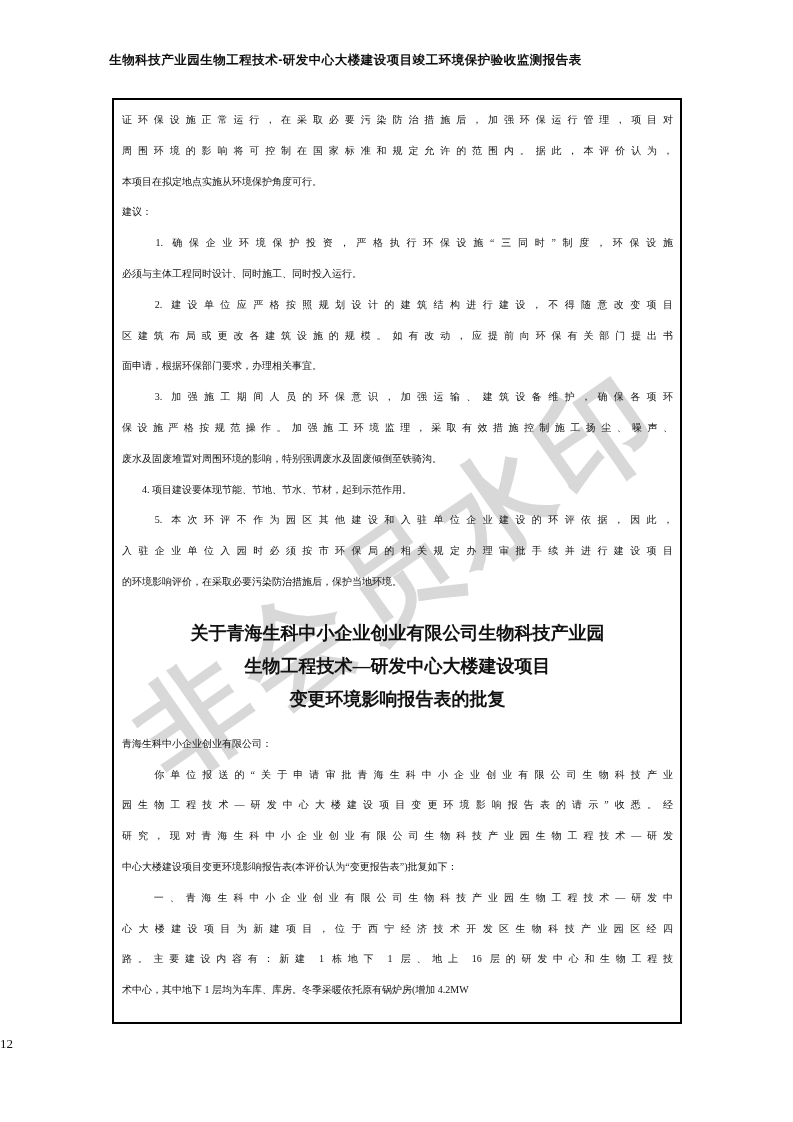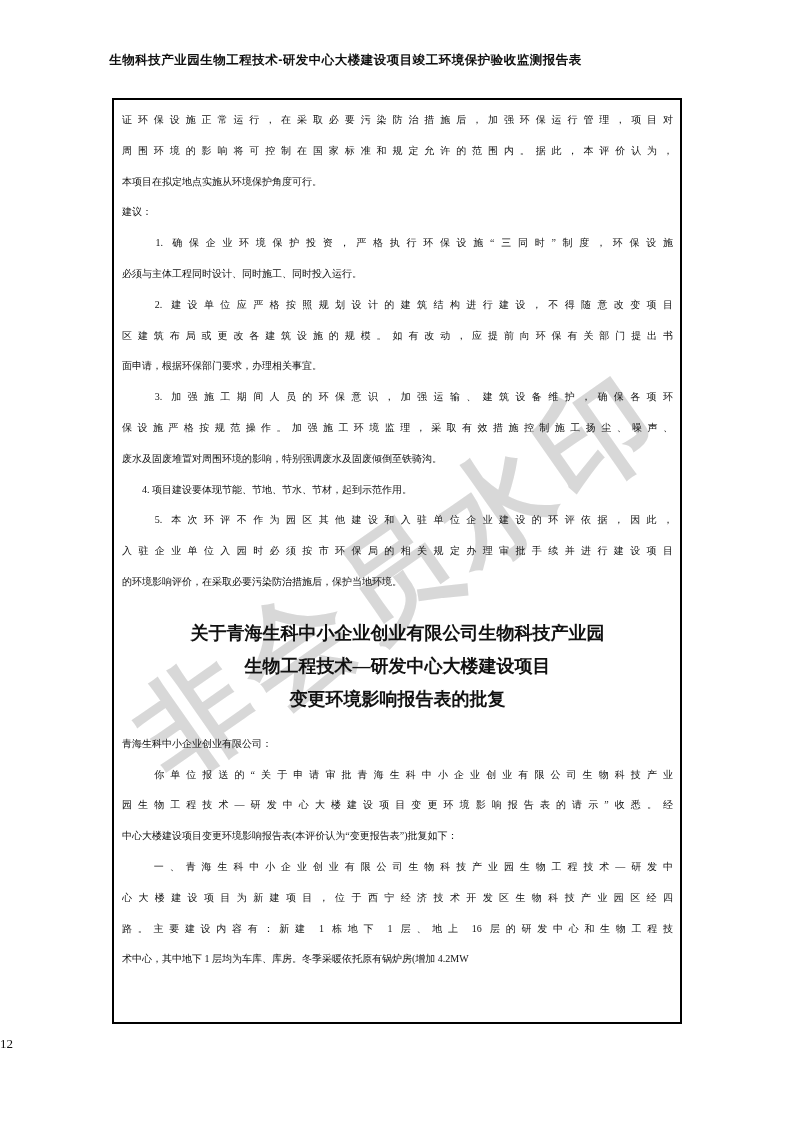--- a/index.html
+++ b/index.html
@@ -118,20 +118,21 @@
     <div class="heading-block">
         <div class="line">关于青海生科中小企业创业有限公司生物科技产业园</div>
         <div class="line">生物工程技术—研发中心大楼建设项目</div>
         <div class="line">变更环境影响报告表的批复</div>
       </div>
 
     <div class="text-section">
         <div class="line">青海生科中小企业创业有限公司：</div>
         <div class="line fill">　　你单位报送的“关于申请审批青海生科中小企业创业有限公司生物科技产业</div>
         <div class="line fill">园生物工程技术—研发中心大楼建设项目变更环境影响报告表的请示”收悉。经</div>
+        <div class="line fill">研究，现对青海生科中小企业创业有限公司生物科技产业园生物工程技术—研发</div>
         <div class="line">中心大楼建设项目变更环境影响报告表(本评价认为“变更报告表”)批复如下：</div>
         <div class="line fill">　　一、青海生科中小企业创业有限公司生物科技产业园生物工程技术—研发中</div>
         <div class="line fill">心大楼建设项目为新建项目，位于西宁经济技术开发区生物科技产业园区经四</div>
         <div class="line fill">路。主要建设内容有：新建 1 栋地下 1 层、地上 16 层的研发中心和生物工程技</div>
         <div class="line">术中心，其中地下 1 层均为车库、库房。冬季采暖依托原有锅炉房(增加 4.2MW</div>
       </div>
 
   </div>
 
   <div class="page-number">12</div>

